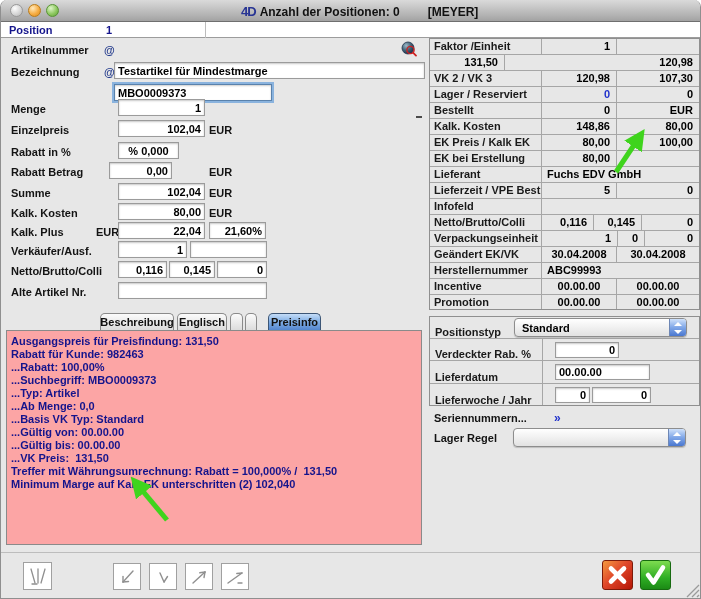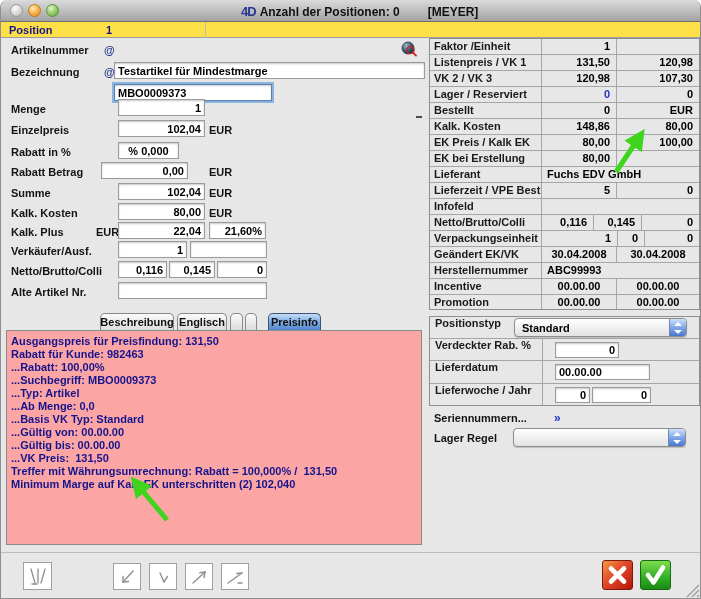--- a/index.html
+++ b/index.html
@@ -15,21 +15,21 @@
     background:linear-gradient(#dadada,#b4b4b4 70%,#a2a2a2);
     border-bottom:1px solid #6f6f6f;border-radius:7px 7px 0 0;}
   .tl{position:absolute;top:4px;width:13px;height:13px;border-radius:50%;}
   .tl.close{left:9px;background:radial-gradient(circle at 35% 30%,#fdfdfd,#d6d6d6 55%,#b3b3b3);border:1px solid #989898;}
   .tl.mini{left:27px;background:radial-gradient(circle at 35% 30%,#ffe9bb,#f6ad43 55%,#da8b1c);border:1px solid #bb7c19;}
   .tl.zoom{left:45px;background:radial-gradient(circle at 35% 30%,#ddf4c8,#8fc961 55%,#5d9f37);border:1px solid #579334;}
   .titletext{position:absolute;left:240px;top:4px;display:flex;align-items:center;font-size:12px;font-weight:bold;color:#111;}
   .fourd-logo{color:#283594;font-size:13px;font-weight:bold;margin-right:4px;letter-spacing:-1px;}
   .title-user{margin-left:28px;}
   
-  .hdr{position:absolute;left:0;top:22px;width:701px;height:16px;background:#fde047;border-bottom:1px solid #9c9c9c;}
+  .hdr{position:absolute;left:0;top:22px;width:701px;height:16px;background:#ffffff;border-bottom:1px solid #9c9c9c;}
   .hdr .hlabel{position:absolute;left:8px;top:2px;font-size:11px;font-weight:bold;color:#15158c;}
   .hdr .hval{position:absolute;left:105px;top:2px;font-size:11px;font-weight:bold;color:#15158c;}
   .hdr .hdiv{position:absolute;left:204px;top:0;width:1px;height:16px;background:#bcbcbc;}
   
   .lbl{position:absolute;font-size:11px;font-weight:bold;color:#141414;white-space:nowrap;}
   .at{color:#223a8c;}
   .fld{position:absolute;height:17px;background:#fff;border:1px solid #9b9b9b;
     box-shadow:inset 0 1px 2px rgba(0,0,0,.22);
     font-size:11px;font-weight:bold;color:#000;
     display:flex;align-items:center;padding:0 3px;white-space:nowrap;overflow:hidden;}
@@ -51,21 +51,21 @@
   .rrow{display:flex;height:16px;border-bottom:1px solid #a6a6a6;font-size:11px;font-weight:bold;}
   .rl{flex:0 0 112px;border-right:1px solid #a6a6a6;padding:1px 0 0 4px;color:#1a1a1a;white-space:nowrap;overflow:hidden;}
   .rc{padding:1px 6px 0 2px;text-align:right;white-space:nowrap;overflow:hidden;color:#000;}
   .rc.b{border-right:1px solid #a6a6a6;}
   .rc.ctr{text-align:center;padding:1px 2px 0;}
   .rc.lft{text-align:left;padding-left:5px;}
   .rc.blue{color:#2233cc;}
   .f1{flex:1;} .w75{flex:0 0 75px;} .w52{flex:0 0 52px;} .w48{flex:0 0 48px;} .w76{flex:0 0 76px;} .w27{flex:0 0 27px;}
   
   .dbox{position:absolute;left:428px;top:316px;width:271px;height:90px;border:1px solid #8f8f8f;overflow:hidden;}
-  .drow{position:relative;display:flex;align-items:flex-start;border-bottom:1px solid #a6a6a6;font-size:11px;font-weight:bold;}
+  .drow{position:relative;display:flex;align-items:flex-end;border-bottom:1px solid #a6a6a6;font-size:11px;font-weight:bold;}
   .drow:last-child{border-bottom:none;}
   .dlab{padding-left:5px;color:#1a1a1a;white-space:nowrap;}
   .dsep{position:absolute;left:112px;top:0;bottom:0;width:1px;background:#a6a6a6;}
   .dfld{position:absolute;height:16px;background:#fff;border:1px solid #9b9b9b;
     box-shadow:inset 0 1px 2px rgba(0,0,0,.22);font-size:11px;font-weight:bold;
     display:flex;align-items:center;padding:0 3px;}
   .dfld.r{justify-content:flex-end;}
   
   .popup{position:absolute;height:19px;border:1px solid #8d8d8d;border-radius:4px;
     background:linear-gradient(#ffffff,#e2e2e2);display:flex;align-items:stretch;
@@ -134,21 +134,21 @@
   <span class="lbl" style="left:10px;top:124px;">Einzelpreis</span>
   <div class="fld r" style="left:117px;top:120px;width:87px;">102,04</div>
   <span class="lbl" style="left:208px;top:124px;">EUR</span>
 
   <div class="splitter"></div>
 
   <span class="lbl" style="left:10px;top:146px;">Rabatt in %</span>
   <div class="fld c" style="left:117px;top:142px;width:61px;">% 0,000</div>
 
   <span class="lbl" style="left:10px;top:166px;">Rabatt Betrag</span>
-  <div class="fld r" style="left:100px;top:162px;width:87px;">0,00</div>
+  <div class="fld r" style="left:108px;top:162px;width:63px;">0,00</div>
   <span class="lbl" style="left:208px;top:166px;">EUR</span>
 
   <span class="lbl" style="left:10px;top:187px;">Summe</span>
   <div class="fld r" style="left:117px;top:183px;width:87px;">102,04</div>
   <span class="lbl" style="left:208px;top:187px;">EUR</span>
 
   <span class="lbl" style="left:10px;top:207px;">Kalk. Kosten</span>
   <div class="fld r" style="left:117px;top:203px;width:87px;">80,00</div>
   <span class="lbl" style="left:208px;top:207px;">EUR</span>
 
@@ -205,21 +205,20 @@
     <line x1="58" y1="52" x2="27" y2="15" stroke="#3fd41d" stroke-width="5" marker-end="url(#ah1)"></line>
   </svg>
 
   <div class="rtable">
     <div class="rrow">
         <span class="rl">Faktor /Einheit</span>
         <span class="rc b w75">1</span>
         <span class="rc f1"></span>
       </div>
     <div class="rrow">
-        <span class="rl">Listenpreis / VK 1</span>
         <span class="rc b w75">131,50</span>
         <span class="rc f1">120,98</span>
       </div>
     <div class="rrow">
         <span class="rl">VK 2 / VK 3</span>
         <span class="rc b w75">120,98</span>
         <span class="rc f1">107,30</span>
       </div>
     <div class="rrow">
         <span class="rl">Lager / Reserviert</span>

